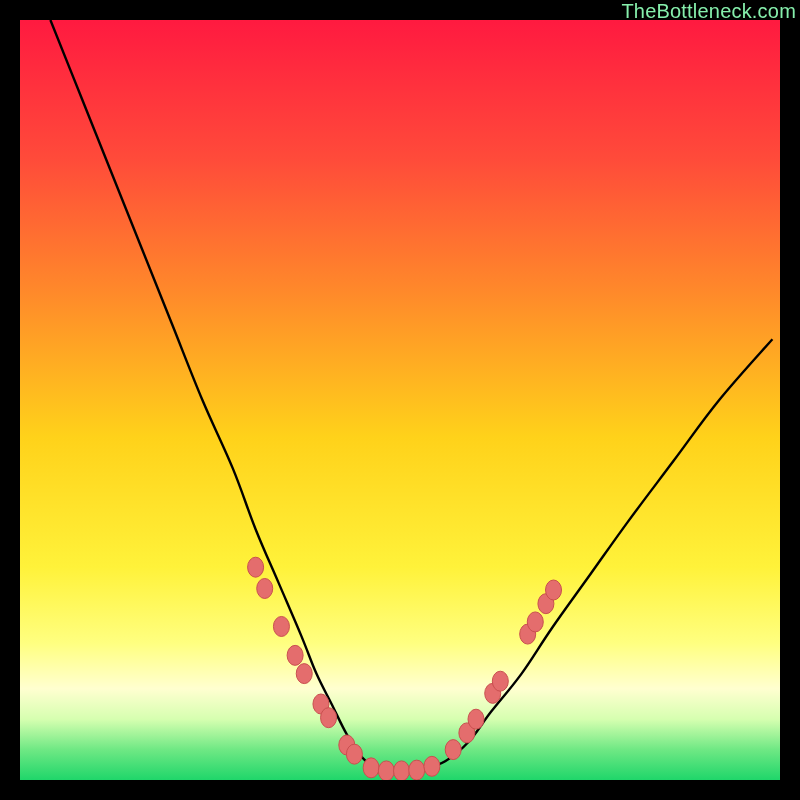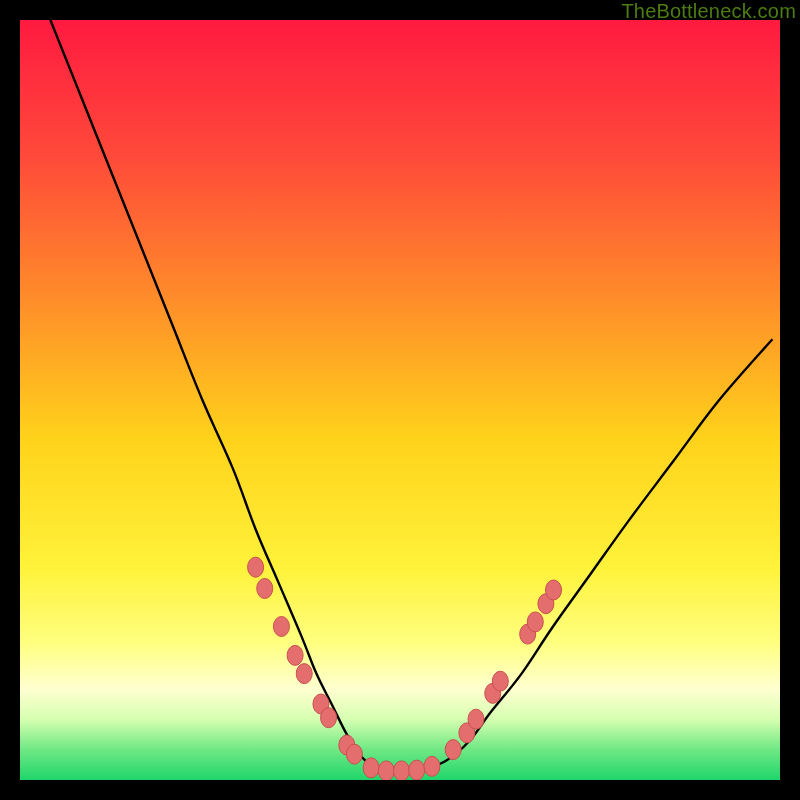--- a/index.html
+++ b/index.html
@@ -19,21 +19,21 @@
   }
   .plot {
     position: absolute;
     left: 20px;
     top: 20px;
     width: 760px;
     height: 760px;
   }
   .watermark {
     position: absolute;
-    color: #4d7c0f;
+    color: #86efac;
     font-size: 20px;
     letter-spacing: 0.2px;
   }
   svg.overlay {
     position: absolute;
     left: 0; top: 0;
     width: 100%;
     height: 100%;
   }
 </style>

